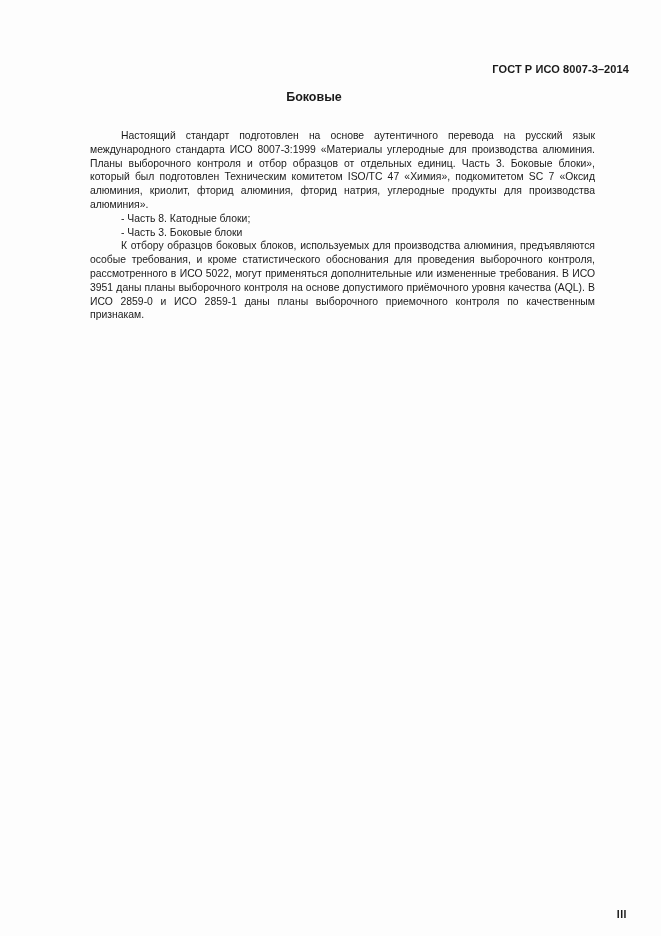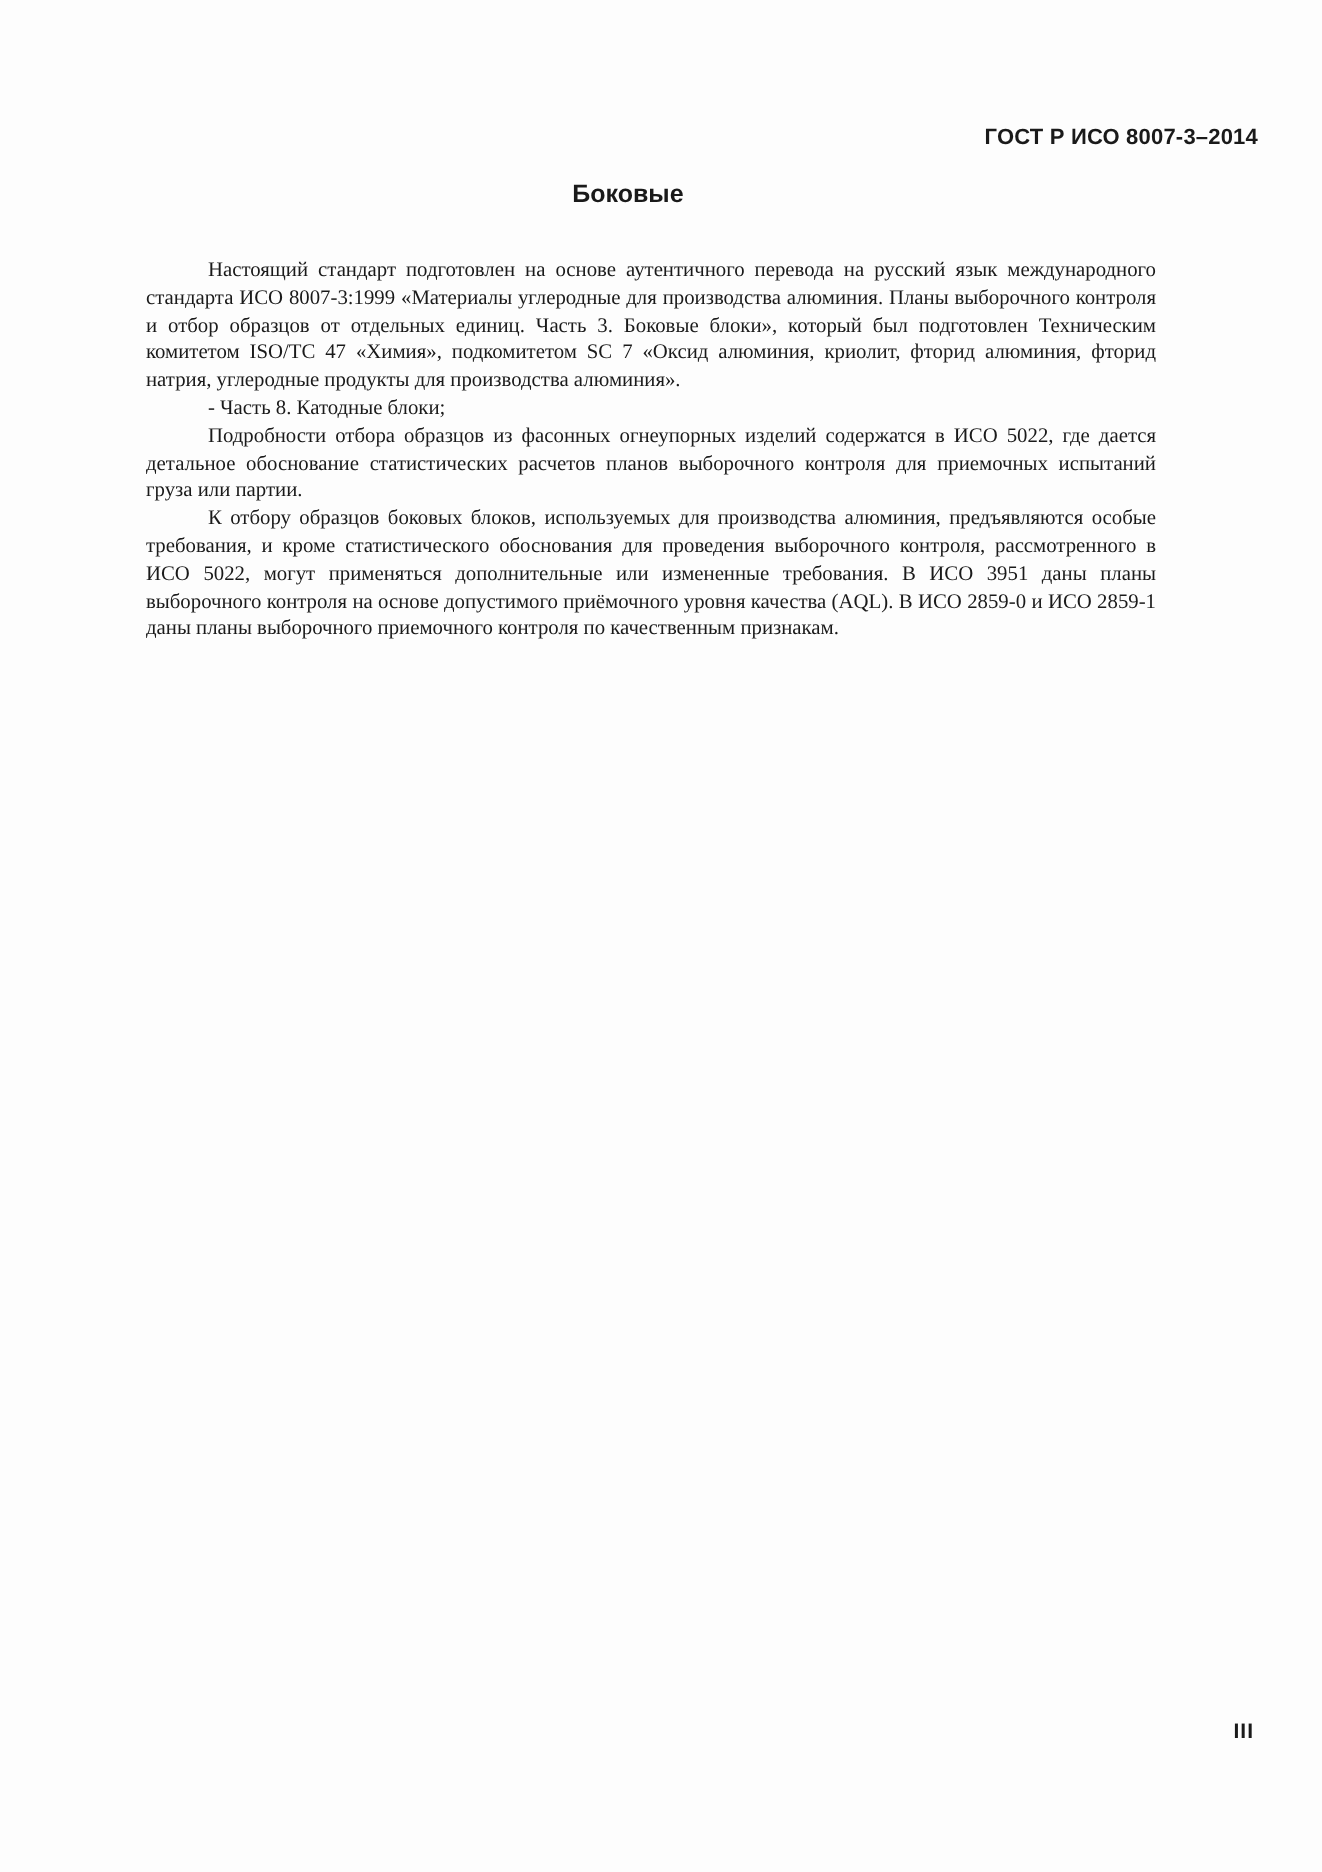--- a/index.html
+++ b/index.html
@@ -9,38 +9,38 @@
   }
   .page { position: absolute; left: 0; top: 0; width: 661px; height: 674px; background: #fdfdfd; padding-left: 46px; }
   .doc-code {
     position: absolute; top: 63px; right: 78px; font-size: 11px; font-weight: bold; letter-spacing: 0.1px;
   }
   .title {
     position: absolute; top: 90px; left: 0; width: 628px; text-align: center;
     font-size: 12.5px; font-weight: bold;
   }
   .body-text {
-    position: absolute; top: 129px; left: 73px; width: 505px;
-    font-size: 10.4px; line-height: 13.8px; font-family: Liberation Serif, serif;
+    position: absolute; top: 129px; left: 90px; width: 505px;
+    font-size: 10.4px; line-height: 13.8px;
   }
   .para { text-align: justify; text-indent: 31px; margin: 0; }
   .para.last { text-align-last: left; }
   .list-item { margin: 0; padding-left: 31px; }
   .page-num {
-    position: absolute; top: 860px; right: 80px; font-size: 10.5px; font-weight: bold; letter-spacing: 0.5px;
+    position: absolute; top: 908px; right: 80px; font-size: 10.5px; font-weight: bold; letter-spacing: 0.5px;
   }
 </style>
 </head>
 <body>
 
 <div class="page">
   <div class="doc-code">ГОСТ Р ИСО 8007-3–2014</div>
   <div class="title">Боковые</div>
 
   <div class="body-text">
     <p class="para last">Настоящий стандарт подготовлен на основе аутентичного перевода на русский язык международного стандарта ИСО 8007-3:1999 «Материалы углеродные для производства алюминия. Планы выборочного контроля и отбор образцов от отдельных единиц. Часть 3. Боковые блоки», который был подготовлен Техническим комитетом ISO/TC 47 «Химия», подкомитетом SC 7 «Оксид алюминия, криолит, фторид алюминия, фторид натрия, углеродные продукты для производства алюминия».</p>
     <p class="list-item">- Часть 8. Катодные блоки;</p>
-    <p class="para last">Подробности отбора образцов из фасонных огнеупорных изделий содержатся в ИСО 5022, где дается детальное обоснование статистических расчетов планов выборочного контроля для приемочных испытаний груза или партии.</p>
+    <p class="list-item">- Часть 3. Боковые блоки</p>
     <p class="para last">К отбору образцов боковых блоков, используемых для производства алюминия, предъявляются особые требования, и кроме статистического обоснования для проведения выборочного контроля, рассмотренного в ИСО 5022, могут применяться дополнительные или измененные требования. В ИСО 3951 даны планы выборочного контроля на основе допустимого приёмочного уровня качества (AQL). В ИСО 2859-0 и ИСО 2859-1 даны планы выборочного приемочного контроля по качественным признакам.</p>
   </div>
 
   <div class="page-num">III</div>
 </div>
 
 </body></html>

